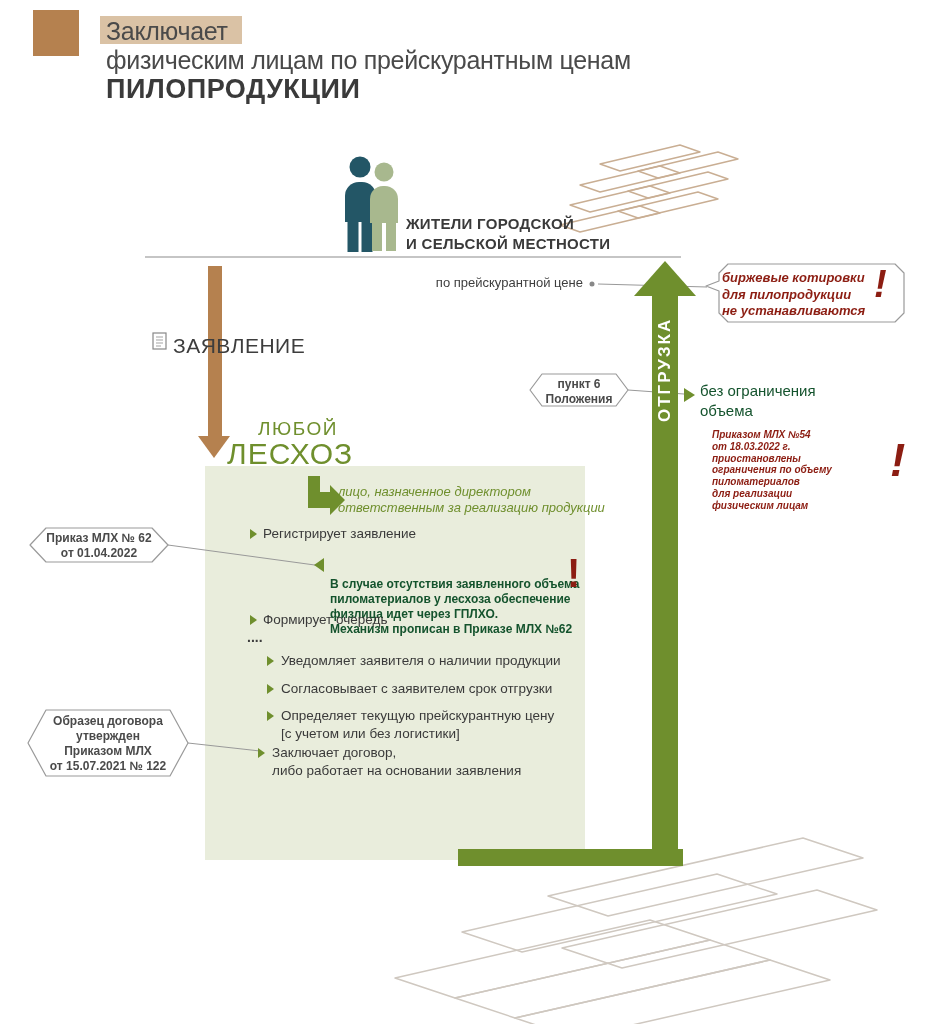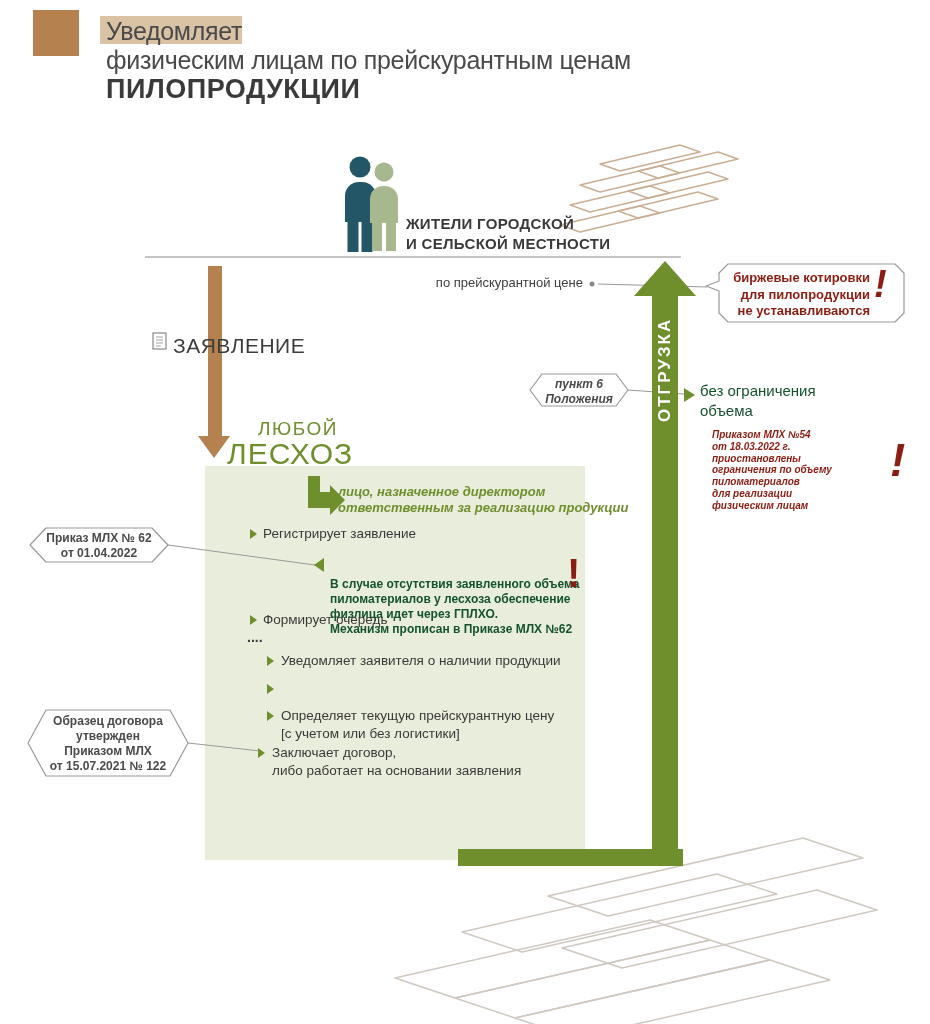--- a/index.html
+++ b/index.html
@@ -19,34 +19,34 @@
   .audience{left:406px;top:214px;font-size:15px;font-weight:bold;line-height:1.3;letter-spacing:0.3px;color:#3a3a3a;}
 
   .price-note{left:403px;top:275px;width:180px;text-align:right;font-size:13px;}
   .application{left:173px;top:334px;font-size:21px;letter-spacing:0.5px;}
 
   .shipment{left:650px;top:300px;width:30px;height:140px;display:flex;align-items:center;justify-content:center;
             writing-mode:vertical-rl;transform:rotate(180deg);color:#fff;font-weight:bold;font-size:17px;letter-spacing:2px;}
   .no-limit{left:700px;top:381px;font-size:15px;line-height:1.3;color:#14532d;}
 
   .darkred{color:#8c1d12;}
-  .exchange{left:722px;top:270px;width:148px;text-align:right;font-size:13px;font-weight:bold;line-height:1.28;}
+  .exchange{left:722px;top:270px;width:148px;font-size:13px;font-weight:bold;font-style:italic;line-height:1.28;}
   .excl-bubble{left:874px;top:263px;font-size:38px;font-weight:bold;font-style:italic;}
   .order54{left:712px;top:429px;width:176px;font-size:10px;font-weight:bold;font-style:italic;line-height:1.18;}
   .excl-54{left:890px;top:433px;font-size:46px;font-weight:bold;font-style:italic;}
 
   .hex-text{font-size:12px;text-align:center;color:#4a4a4a;line-height:1.25;font-weight:600;}
-  .punkt6{left:534px;top:377px;width:90px;font-style:italic;}
+  .punkt6{left:534px;top:377px;width:90px;}
   .order62{left:40px;top:531px;width:118px;}
   .contract{left:38px;top:714px;width:140px;}
 
   .green{color:#6f8f2d;}
   .any{left:258px;top:418px;font-size:19px;letter-spacing:1.5px;}
   .leshoz-name{left:227px;top:437px;font-size:30px;letter-spacing:1px;}
-  .person-note{left:338px;top:484px;font-size:13px;font-weight:bold;font-style:italic;line-height:1.25;}
+  .person-note{left:338px;top:484px;font-size:13px;font-weight:normal;font-style:italic;line-height:1.25;}
   .warning{left:330px;top:577px;font-size:12px;font-weight:bold;line-height:1.25;color:#14532d;}
   .excl-warning{left:567px;top:551px;font-size:40px;font-weight:bold;}
 
   .step{font-size:13.5px;line-height:1.3;color:#3a3a3a;}
   .step0{left:263px;top:525px;text-align:right;}
   .step1{left:263px;top:611px;}
   .dots{left:247px;top:629px;font-size:14px;font-weight:bold;}
   .step2{left:281px;top:652px;}
   .step3{left:281px;top:680px;}
   .step4{left:281px;top:707px;}
@@ -130,21 +130,21 @@
       <polygon points="530,390 542,374 616,374 628,390 616,406 542,406"></polygon>
       <polygon points="30,545 46,528 152,528 168,545 152,562 46,562"></polygon>
       <polygon points="28,743 46,710 170,710 188,743 170,776 46,776"></polygon>
     </g>
 
     <polygon points="684,388 684,402 695,395" fill="#6f8f2d"></polygon>
   </svg>
 
   <div class="abs title-square"></div>
   <div class="abs title-hl"></div>
-  <div class="abs title1">Уведомляет</div>
+  <div class="abs title1">Заключает</div>
   <div class="abs title2">физическим лицам по прейскурантным ценам</div>
   <div class="abs audience pre">ЖИТЕЛИ ГОРОДСКОЙ
 И СЕЛЬСКОЙ МЕСТНОСТИ</div>
 
   <div class="abs title3">ПИЛОПРОДУКЦИИ</div>
 
   <div class="abs price-note">по прейскурантной цене</div>
   <div class="abs application">ЗАЯВЛЕНИЕ</div>
   <div class="abs shipment">ОТГРУЗКА</div>
   <div class="abs no-limit pre">без ограничения
@@ -189,20 +189,21 @@
 
   <div class="abs tri b1"></div>
   <div class="abs step step1">Формирует очередь</div>
 
   <div class="abs dots">....</div>
 
   <div class="abs tri b2"></div>
   <div class="abs step step2">Уведомляет заявителя о наличии продукции</div>
 
   <div class="abs tri b3"></div>
+  <div class="abs step step3">Согласовывает с заявителем срок отгрузки</div>
 
   <div class="abs tri b4"></div>
   <div class="abs step step4 pre">Определяет текущую прейскурантную цену
 [с учетом или без логистики]</div>
 
   <div class="abs tri b5"></div>
   <div class="abs step step5 pre">Заключает договор,
 либо работает на основании заявления</div>
 
 </div>

